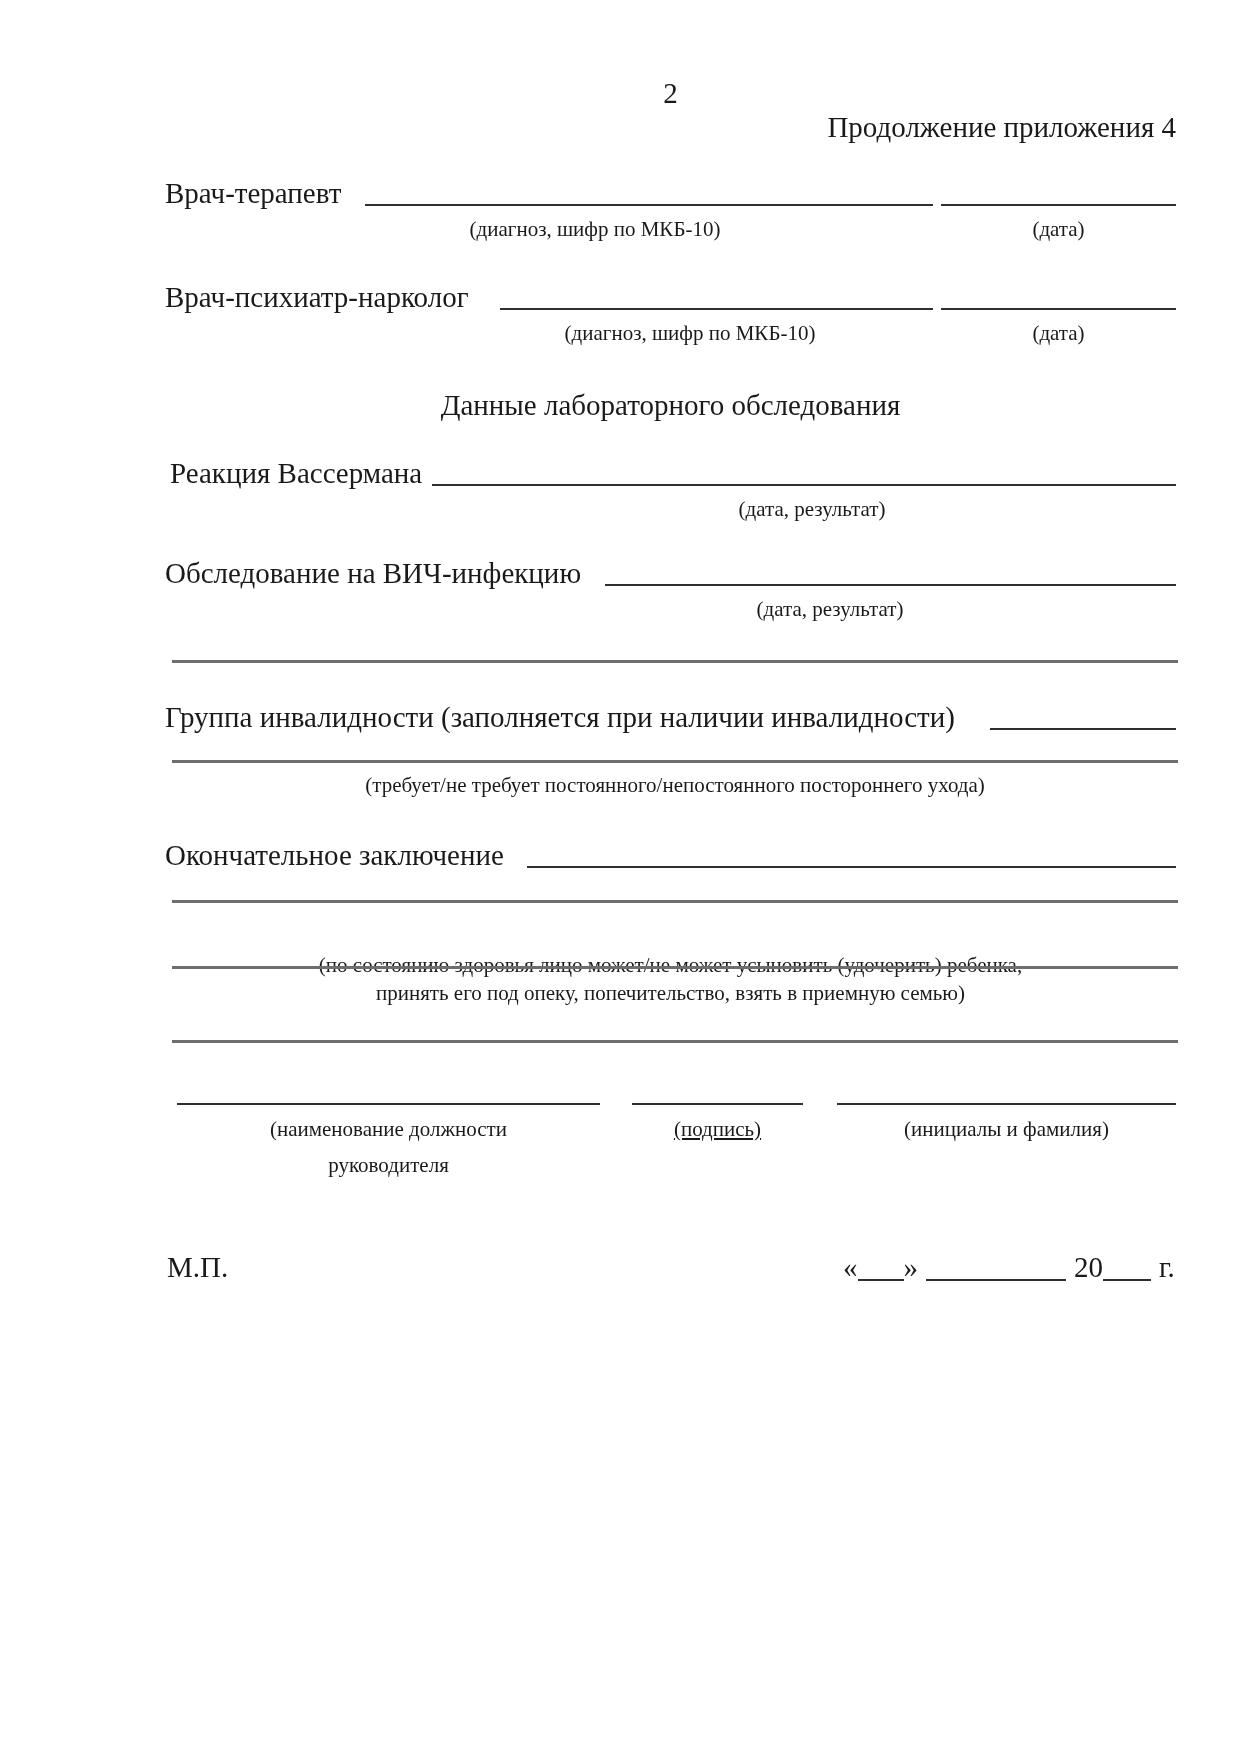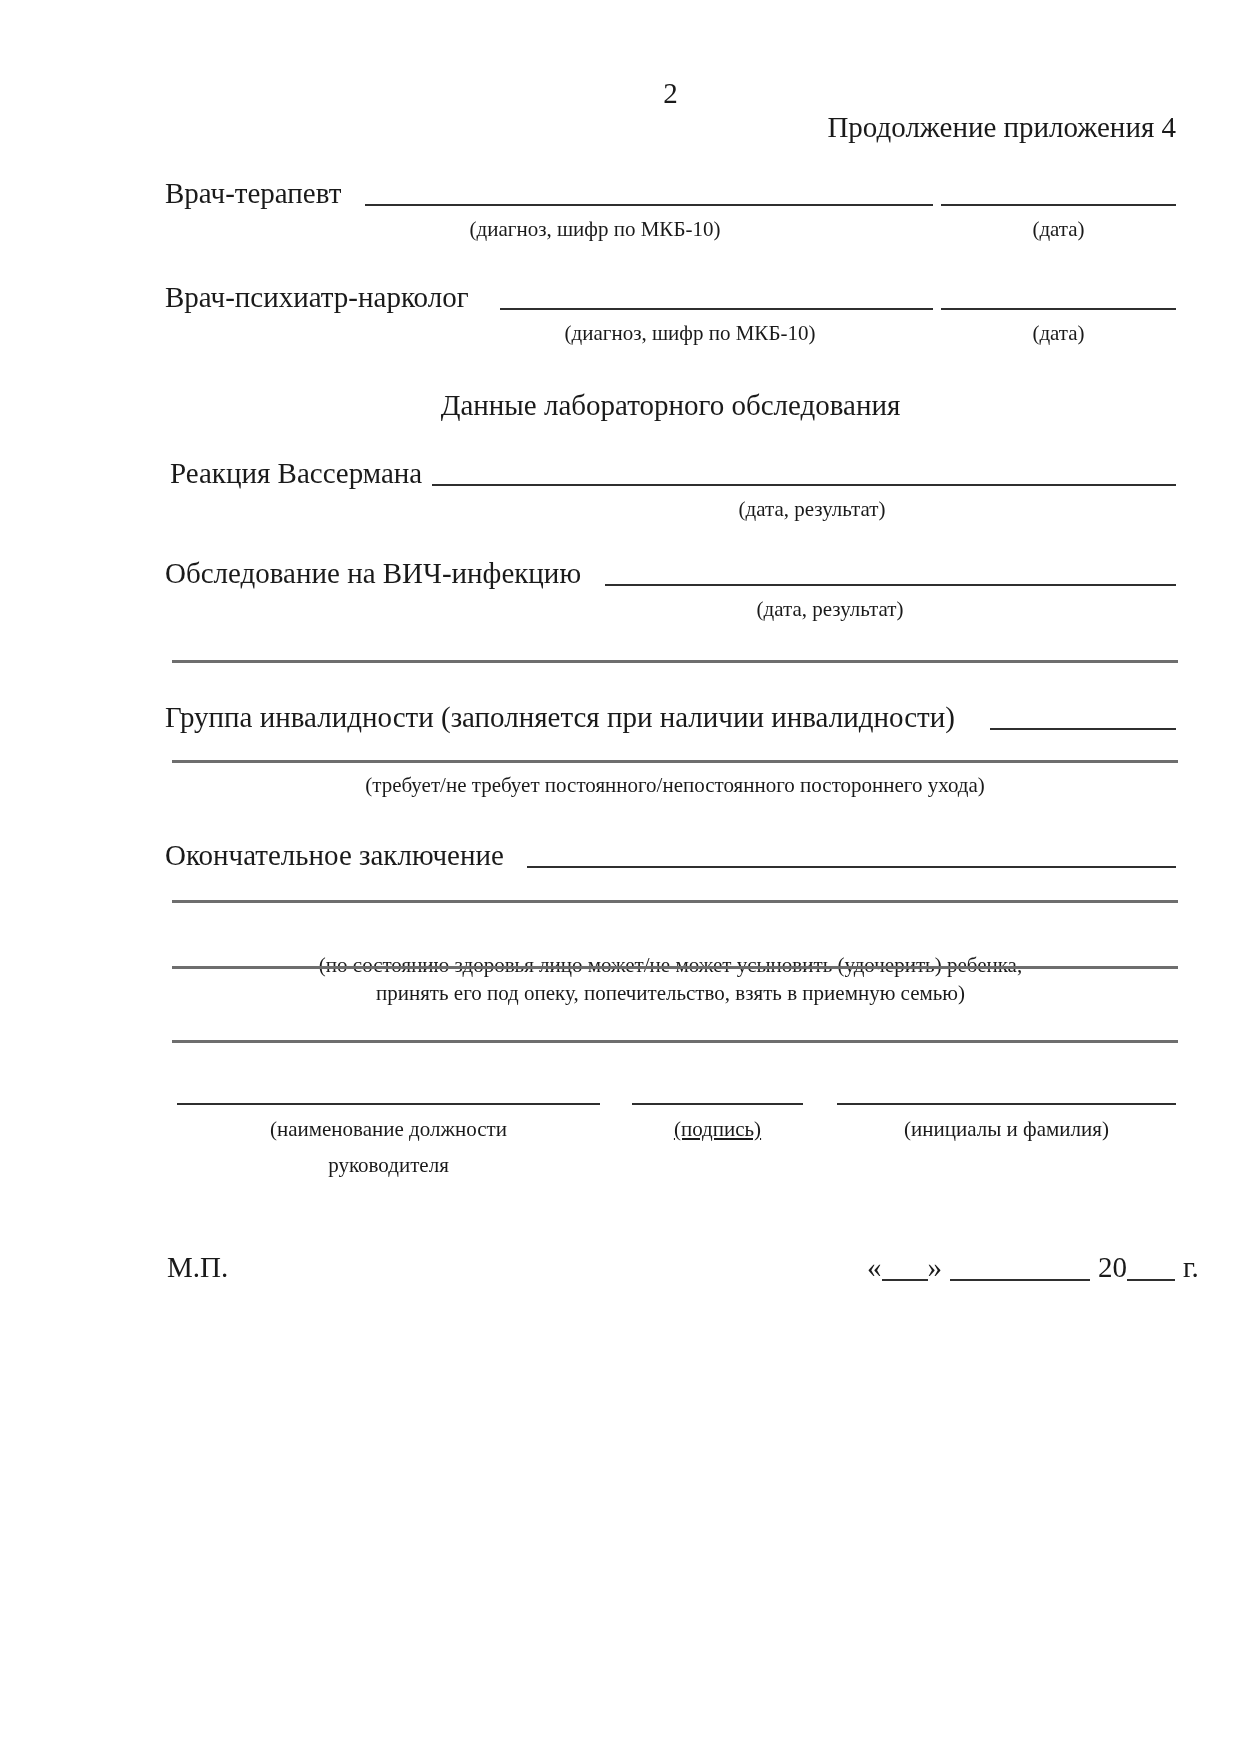--- a/index.html
+++ b/index.html
@@ -87,17 +87,17 @@
   <div class="fill" style="left:632px; top:1103px; width:171px;"></div>
   <div class="fill" style="left:837px; top:1103px; width:339px;"></div>
 
   <div class="abs centerbox hint" style="left:177px; top:1112px; width:423px;">(наименование должности</div>
   <div class="abs centerbox hint" style="left:177px; top:1148px; width:423px;">руководителя</div>
   <div class="abs centerbox hint" style="left:632px; top:1112px; width:171px;text-decoration:underline;">(подпись)</div>
   <div class="abs centerbox hint" style="left:837px; top:1112px; width:339px;">(инициалы и фамилия)</div>
 
   <div class="abs" style="left:167px; top:1250px;">М.П.</div>
 
-  <div class="abs" style="left:867px; top:1250px;">
+  <div class="abs" style="left:843px; top:1250px;">
     <span>«</span><span class="dblank w46"></span><span>»</span><span class="dblank w140"></span><span>20</span><span class="dblank w48"></span><span>г.</span>
   </div>
 
 </div>
 
 </body></html>

